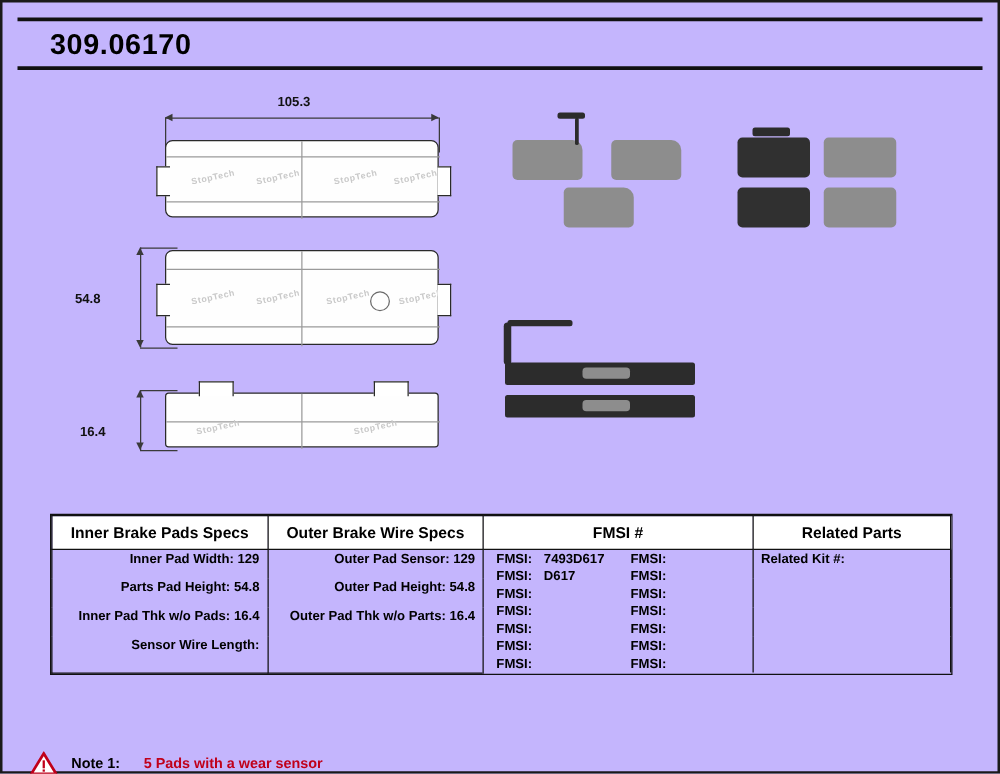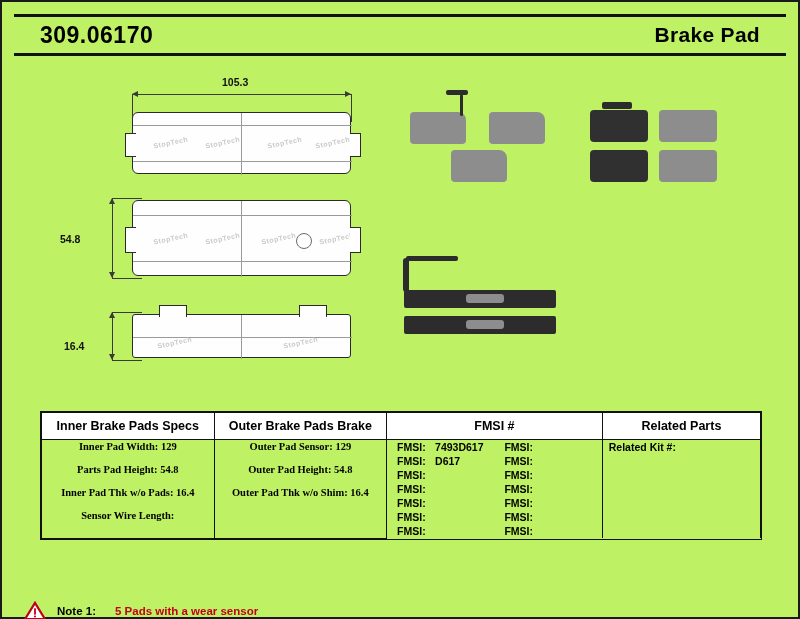--- a/index.html
+++ b/index.html
@@ -13,21 +13,21 @@
     font-family: "Liberation Sans", sans-serif;
     color: #000000;
     overflow: hidden;
   }
   .sheet {
     position: relative;
     width: 800px;
     height: 619px;
     box-sizing: border-box;
     border: 2px solid #1a1a1a;
-    background: #bef264;
+    background: #c4b5fd;
   }
 
   
   .header {
     position: absolute;
     left: 12px;
     top: 12px;
     right: 12px;
     height: 42px;
     border-top: 3px solid #111;
@@ -161,22 +161,21 @@
     border-left: 1.4px solid #111;
     border-right: 1.4px solid #111;
     vertical-align: top;
     height: 14px;
   }
   .spec-table tr:last-child td {
     border-bottom: 1.4px solid #111;
     padding-bottom: 5px;
   }
   td.right {
-    text-align: center;
-    font-family: Liberation Serif, serif;
+    text-align: right;
   }
   td.left {
     text-align: left;
   }
   .fmsi-cell {
     padding: 0 !important;
   }
   .fmsi-grid {
     display: flex;
     justify-content: flex-end;
@@ -228,21 +227,20 @@
     height: 20px;
   }
 </style>
 </head>
 <body>
 
 <div class="sheet">
 
   <div class="header">
     <div class="part-number">309.06170</div>
-    <div class="doc-type">Brake Pad</div>
   </div>
 
   <div class="drawing-area">
 
     <div class="dim-label" style="left:208px; top:16px;">105.3</div>
     <div class="line-h" style="left:118px; top:34px; width:219px;"></div>
     <div class="arrow arrow-l" style="left:118px; top:31px;"></div>
     <div class="arrow arrow-r" style="left:331px; top:31px;"></div>
     <div class="line-v" style="left:118px; top:34px; height:28px;"></div>
     <div class="line-v" style="left:337px; top:34px; height:28px;"></div>
@@ -320,21 +318,21 @@
       <div class="photo" style="left:392px; top:196px; width:52px; height:5px; border-radius:2px;"></div>
     </div>
 
   </div>
 
   <div class="spec-table">
     <table>
       <thead>
         <tr>
           <th style="width:24%;">Inner Brake Pads Specs</th>
-          <th style="width:24%;">Outer Brake Pads Brake</th>
+          <th style="width:24%;">Outer Brake Wire Specs</th>
           <th style="width:30%;">FMSI #</th>
           <th style="width:22%;">Related Parts</th>
         </tr>
       </thead>
       <tbody>
         <tr>
           <td class="right" style="border-top:none;">
             <span>Inner Pad Width:</span>
             <span>129</span>
           </td>
@@ -380,21 +378,21 @@
             <span>Outer Pad Height:</span>
             <span>54.8</span>
           </td>
         </tr>
         <tr>
           <td class="right">
             <span>Inner Pad Thk w/o Pads:</span>
             <span>16.4</span>
           </td>
           <td class="right">
-            <span>Outer Pad Thk w/o Shim:</span>
+            <span>Outer Pad Thk w/o Parts:</span>
             <span>16.4</span>
           </td>
         </tr>
         <tr>
           <td class="right">
             <span>Sensor Wire Length:</span>
             <span></span>
           </td>
           <td class="right">
             <span></span>

